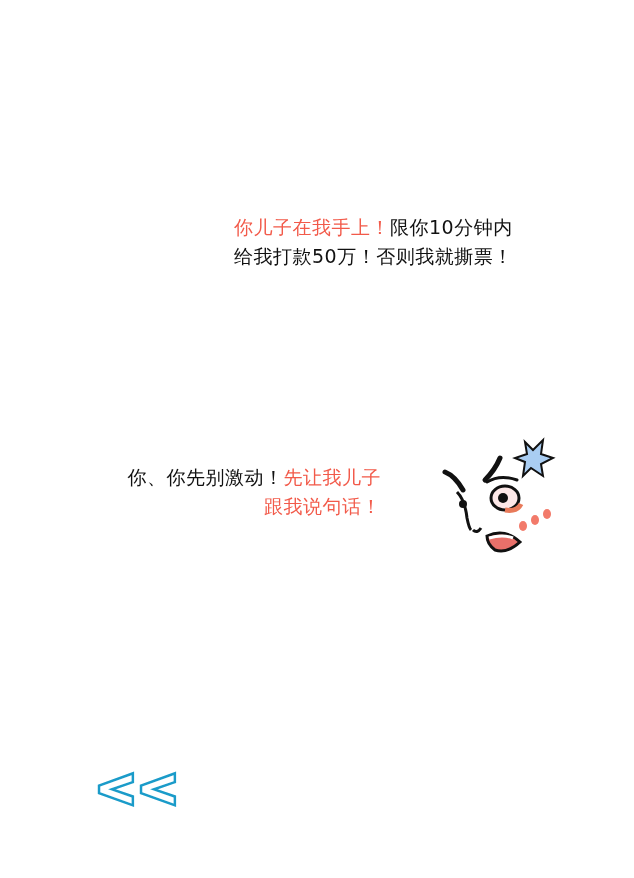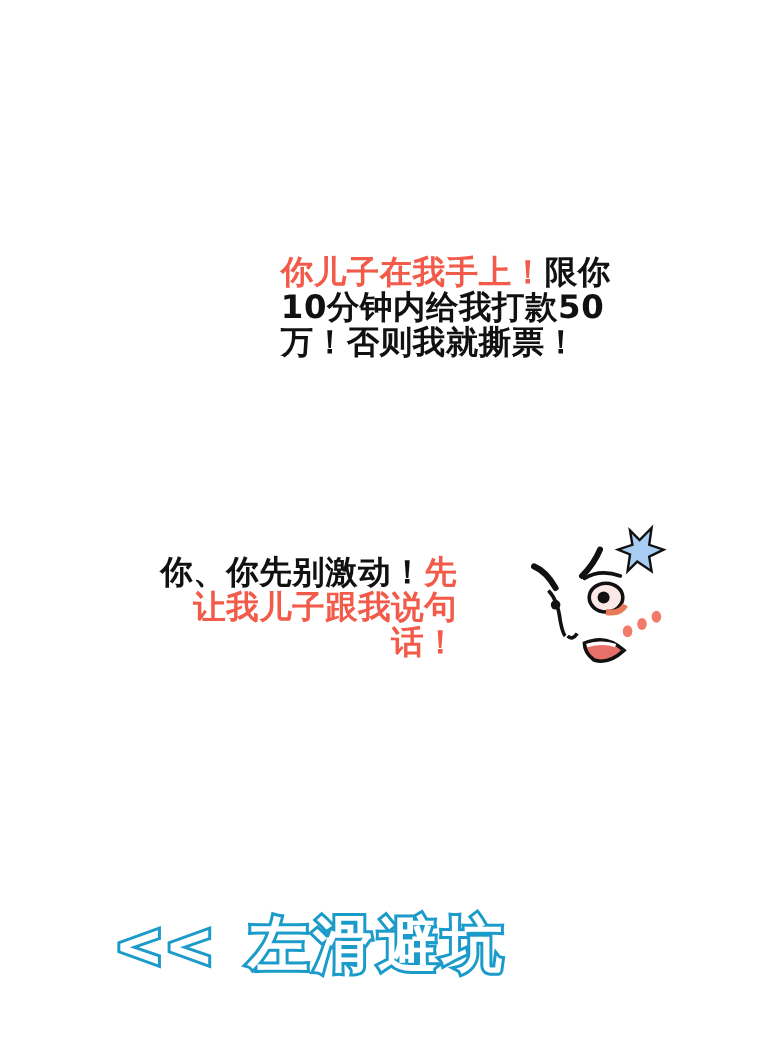--- a/index.html
+++ b/index.html
@@ -1,18 +1,18 @@
 <!DOCTYPE html>
 <html><head>
 <meta charset="utf-8">
 <style>
   html, body { margin:0; padding:0; background:#ffffff; }
   body { width:634px; height:878px; position:relative; overflow:hidden;
          font-family:"DejaVu Sans", "Liberation Sans", sans-serif; }
-  .bubble { position:absolute; font-weight:bold; font-size:27px; line-height:29px; color:#111; letter-spacing:0.5px; }
+  .bubble { position:absolute; font-weight:normal; font-size:19px; line-height:29px; color:#111; letter-spacing:0.5px; }
   .red { color:#f25a4a; }
   #b1 { left:234px; top:213px; width:295px; }
   #b2 { left:121px; top:463px; width:260px;text-align:right; }
   #face { position:absolute; left:425px; top:430px; width:135px; height:130px; }
   #cta { position:absolute; left:95px; top:750px; width:430px; height:75px;
          font-size:50px; font-weight:bold; color:#ffffff; letter-spacing:4px;
          -webkit-text-stroke:5px #1a9bc9; paint-order:stroke fill;
          text-shadow: 0 0 0 #1a9bc9; display:flex; align-items:center; cursor:pointer; }
   #cta .arrows { margin-right:28px; letter-spacing:0; }
 </style>
@@ -50,14 +50,13 @@
 
     <path d="M48 100 Q52 104 56 98" stroke="#111" stroke-width="3" fill="none"></path>
 
     <path d="M62 106 Q80 98 95 112 Q82 124 70 120 Q62 114 62 106 Z" fill="#e8706a" stroke="#111" stroke-width="3"></path>
     <path d="M64 108 Q78 104 88 108" stroke="#fff" stroke-width="3" fill="none"></path>
   </svg>
 </div>
 
 <div id="cta">
   <span class="arrows">&lt;&lt;</span>
-  <span>左滑避坑</span>
 </div>
 
 </body></html>

